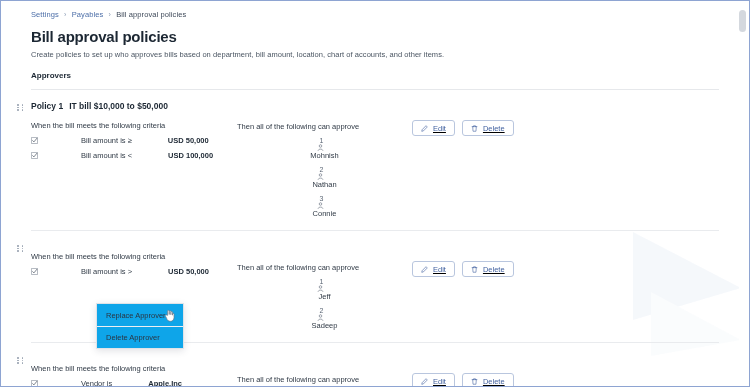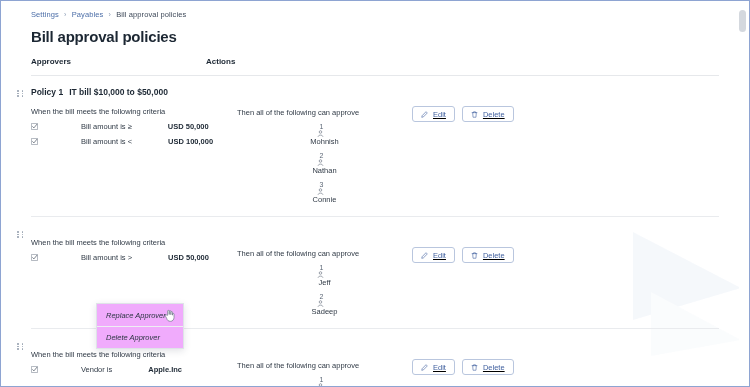--- a/index.html
+++ b/index.html
@@ -138,25 +138,24 @@
     display: inline-flex; align-items: center; gap: 7px;
     background: #fff; color: #3f5fa8;
     border: 1px solid #b9c6de; border-radius: 3px;
     font-size: 8px; font-weight: bold; font-family: inherit;
     cursor: pointer; white-space: nowrap;
   }
 
   
   .ctx-menu {
     position: absolute; left: 95px; top: 302px;
-    width: 88px; background: #f0abfc;
+    width: 88px; background: #0ea5e9;
     border: 1px solid #dfe3e8;
     box-shadow: 0 2px 7px rgba(30,40,60,.13);
     z-index: 40;
-    font-style: italic;
   }
   .ctx-item {
     height: 22px; display: flex; align-items: center;
     padding: 0 9px; font-size: 7.5px; color: #2b3542;
     cursor: pointer; white-space: nowrap;
   }
   .ctx-item + .ctx-item { border-top: 1px solid #edeff2; }
   .hand-cursor {
     position: absolute; left: 163px; top: 308px;
     z-index: 50; pointer-events: none;
@@ -179,27 +178,27 @@
   <div class="breadcrumb">
     <span>Settings</span>
     <span class="sep">›</span>
     <span>Payables</span>
     <span class="sep">›</span>
     <span class="crumb-last">Bill approval policies</span>
   </div>
 
   <div class="page-head">
     <div class="page-title">Bill approval policies</div>
+    <div class="page-sub">Create policies to set up who approves bills based on department, bill amount, location, chart of accounts, and other items.</div>
   </div>
 
   <div class="table-wrap">
 
     <div class="col-head">
       <div class="c-approvers">Approvers</div>
-      <div class="c-actions">Actions</div>
     </div>
 
     <div class="policy-row">
       <div class="drag-handle">
         <i></i>
           <i></i>
           <i></i>
           <i></i>
           <i></i>
           <i></i>

